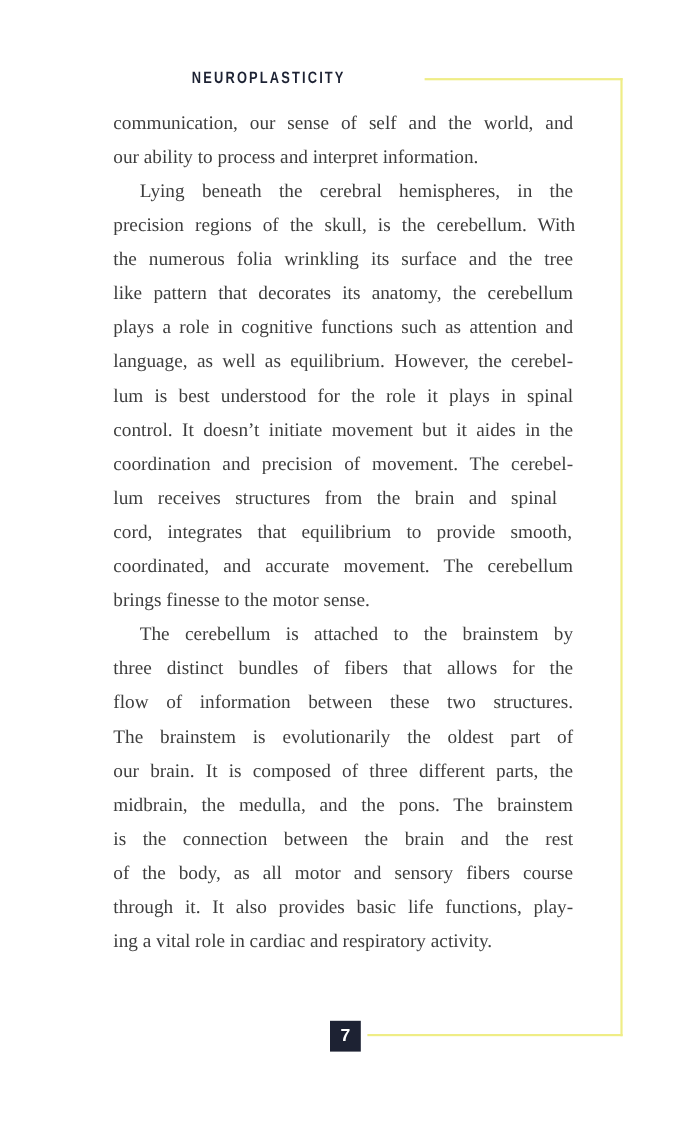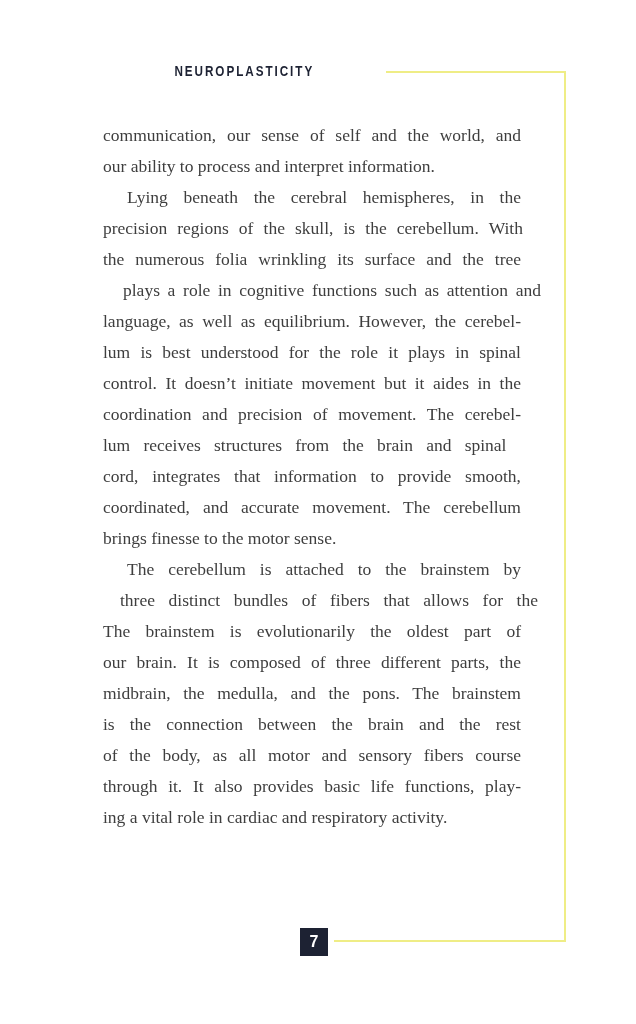--- a/index.html
+++ b/index.html
@@ -32,21 +32,21 @@
     transform: scaleX(0.78);
     transform-origin: right center;
   }
   .rule { position: absolute; background: var(--accent-yellow); }
   .rule-top    { left: 386px; top: 71px;  width: 180px; height: 2px; }
   .rule-right  { left: 564px; top: 71px;  width: 2px;   height: 871px; }
   .rule-bottom { left: 334px; top: 940px; width: 232px; height: 2px; }
   .body-text {
     position: absolute;
     left: 103px;
-    top: 120px;
+    top: 96px;
     width: 418px;
     font-size: 17.5px;
     color: var(--text-gray);
   }
   .line {
     height: 31px;
     line-height: 31px;
     white-space: nowrap;
   }
   .line.indent { padding-left: 24px; }
@@ -73,31 +73,33 @@
   <div class="running-head">NEUROPLASTICITY</div>
   <div class="rule rule-top"></div>
   <div class="rule rule-right"></div>
   <div class="rule rule-bottom"></div>
   <div class="body-text">
       <div class="line"><span style="word-spacing: 6.45px;">communication, our sense of self and the world, and</span></div>
       <div class="line"><span>our ability to process and interpret information.</span></div>
       <div class="line indent"><span style="word-spacing: 11.32px;">Lying beneath the cerebral hemispheres, in the</span></div>
       <div class="line"><span style="word-spacing: 5.72px;">precision regions of the skull, is the cerebellum. With</span></div>
       <div class="line"><span style="word-spacing: 6.57px;">the numerous folia wrinkling its surface and the tree</span></div>
-      <div class="line"><span style="word-spacing: 3.3px; margin-left: 20px;">plays a role in cognitive functions such as attention and</span></div>
+      <div class="line"><span style="word-spacing: 5.87px;">like pattern that decorates its anatomy, the cerebellum</span></div>
+      <div class="line"><span style="word-spacing: 3.3px;">plays a role in cognitive functions such as attention and</span></div>
       <div class="line"><span style="word-spacing: 4.14px;">language, as well as equilibrium. However, the cerebel-</span></div>
       <div class="line"><span style="word-spacing: 5.83px;">lum is best understood for the role it plays in spinal</span></div>
       <div class="line"><span style="word-spacing: 4.14px; margin-top: 40px;">control. It doesn’t initiate movement but it aides in the</span></div>
       <div class="line"><span style="word-spacing: 6.3px; margin-top: 44px;">coordination and precision of movement. The cerebel-</span></div>
       <div class="line"><span style="word-spacing: 8.83px;">lum receives structures from the brain and spinal</span></div>
-      <div class="line"><span style="word-spacing: 9.4px;">cord, integrates that information to provide smooth,</span></div>
+      <div class="line"><span style="word-spacing: 9.4px;">cord, integrates that equilibrium to provide smooth,</span></div>
       <div class="line"><span style="word-spacing: 8.54px;">coordinated, and accurate movement. The cerebellum</span></div>
       <div class="line"><span>brings finesse to the motor sense.</span></div>
       <div class="line indent"><span style="word-spacing: 9.57px;">The cerebellum is attached to the brainstem by</span></div>
-      <div class="line"><span style="word-spacing: 9.24px; margin-left: 17px;">three distinct bundles of fibers that allows for the</span></div>
+      <div class="line"><span style="word-spacing: 9.24px;">three distinct bundles of fibers that allows for the</span></div>
+      <div class="line"><span style="word-spacing: 11.59px;">flow of information between these two structures.</span></div>
       <div class="line"><span style="word-spacing: 10.91px;">The brainstem is evolutionarily the oldest part of</span></div>
       <div class="line"><span style="word-spacing: 5.82px;">our brain. It is composed of three different parts, the</span></div>
       <div class="line"><span style="word-spacing: 8.24px;">midbrain, the medulla, and the pons. The brainstem</span></div>
       <div class="line"><span style="word-spacing: 10.7px;">is the connection between the brain and the rest</span></div>
       <div class="line"><span style="word-spacing: 7.37px;">of the body, as all motor and sensory fibers course</span></div>
       <div class="line"><span style="word-spacing: 6.32px;">through it. It also provides basic life functions, play-</span></div>
       <div class="line"><span>ing a vital role in cardiac and respiratory activity.</span></div>
     </div>
   <div class="page-number">7</div>
 </div>

